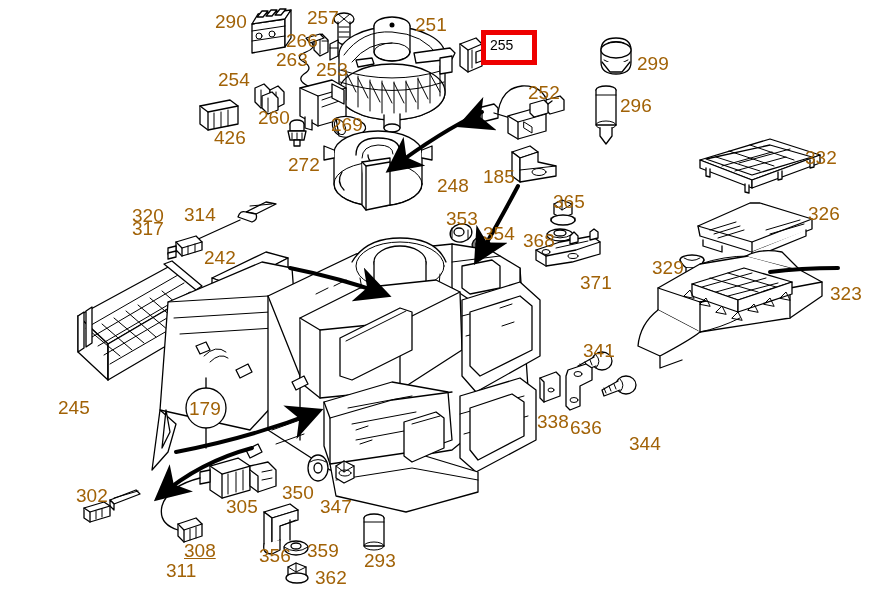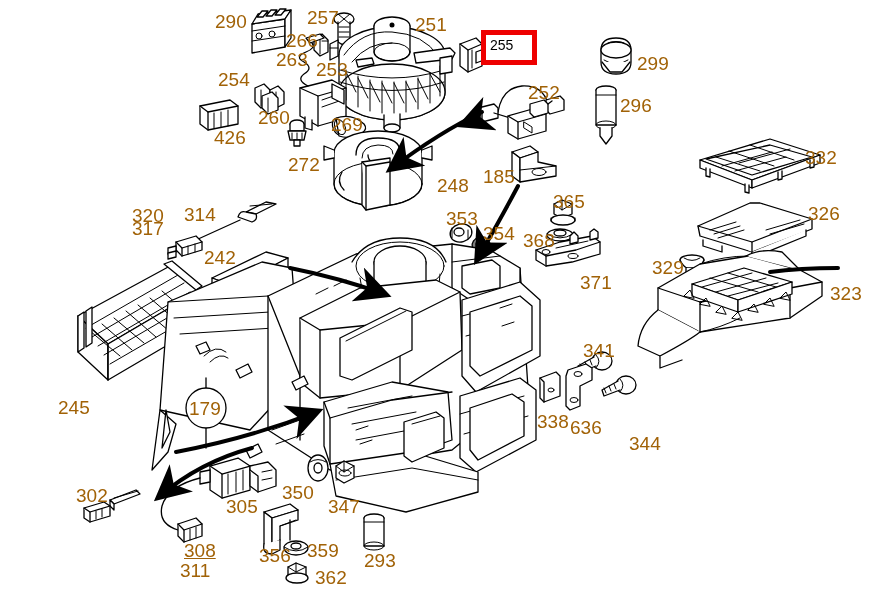--- a/index.html
+++ b/index.html
@@ -553,26 +553,26 @@
   <div class="label" style="left:580px;top:273px;">371</div>
   <div class="label" style="left:830px;top:284px;">323</div>
   <div class="label" style="left:58px;top:398px;">245</div>
   <div class="label" style="left:583px;top:341px;">341</div>
   <div class="label" style="left:537px;top:412px;">338</div>
   <div class="label" style="left:570px;top:418px;">636</div>
   <div class="label" style="left:629px;top:405px;margin-top:29px;">344</div>
   <div class="label" style="left:76px;top:486px;">302</div>
   <div class="label" style="left:226px;top:497px;">305</div>
   <div class="label" style="left:282px;top:483px;">350</div>
-  <div class="label" style="left:320px;top:497px;margin-left:8px;">347</div>
+  <div class="label" style="left:320px;top:497px;">347</div>
   <div class="label" style="left:184px;top:541px;text-decoration:underline;">308</div>
   <div class="label" style="left:259px;top:546px;">356</div>
   <div class="label" style="left:307px;top:541px;">359</div>
   <div class="label" style="left:364px;top:551px;">293</div>
-  <div class="label" style="left:180px;top:561px;">311</div>
+  <div class="label" style="left:166px;top:561px;">311</div>
   <div class="label" style="left:315px;top:568px;">362</div>
 
   <div class="label" style="left:189px;top:399px;">179</div>
 
   <div class="hl-label" style="left:490px;top:38px;">255</div>
   <div class="highlight-box" style="left:481px;top:30px;width:56px;height:35px;"></div>
 
 </div>
 
 </body></html>

